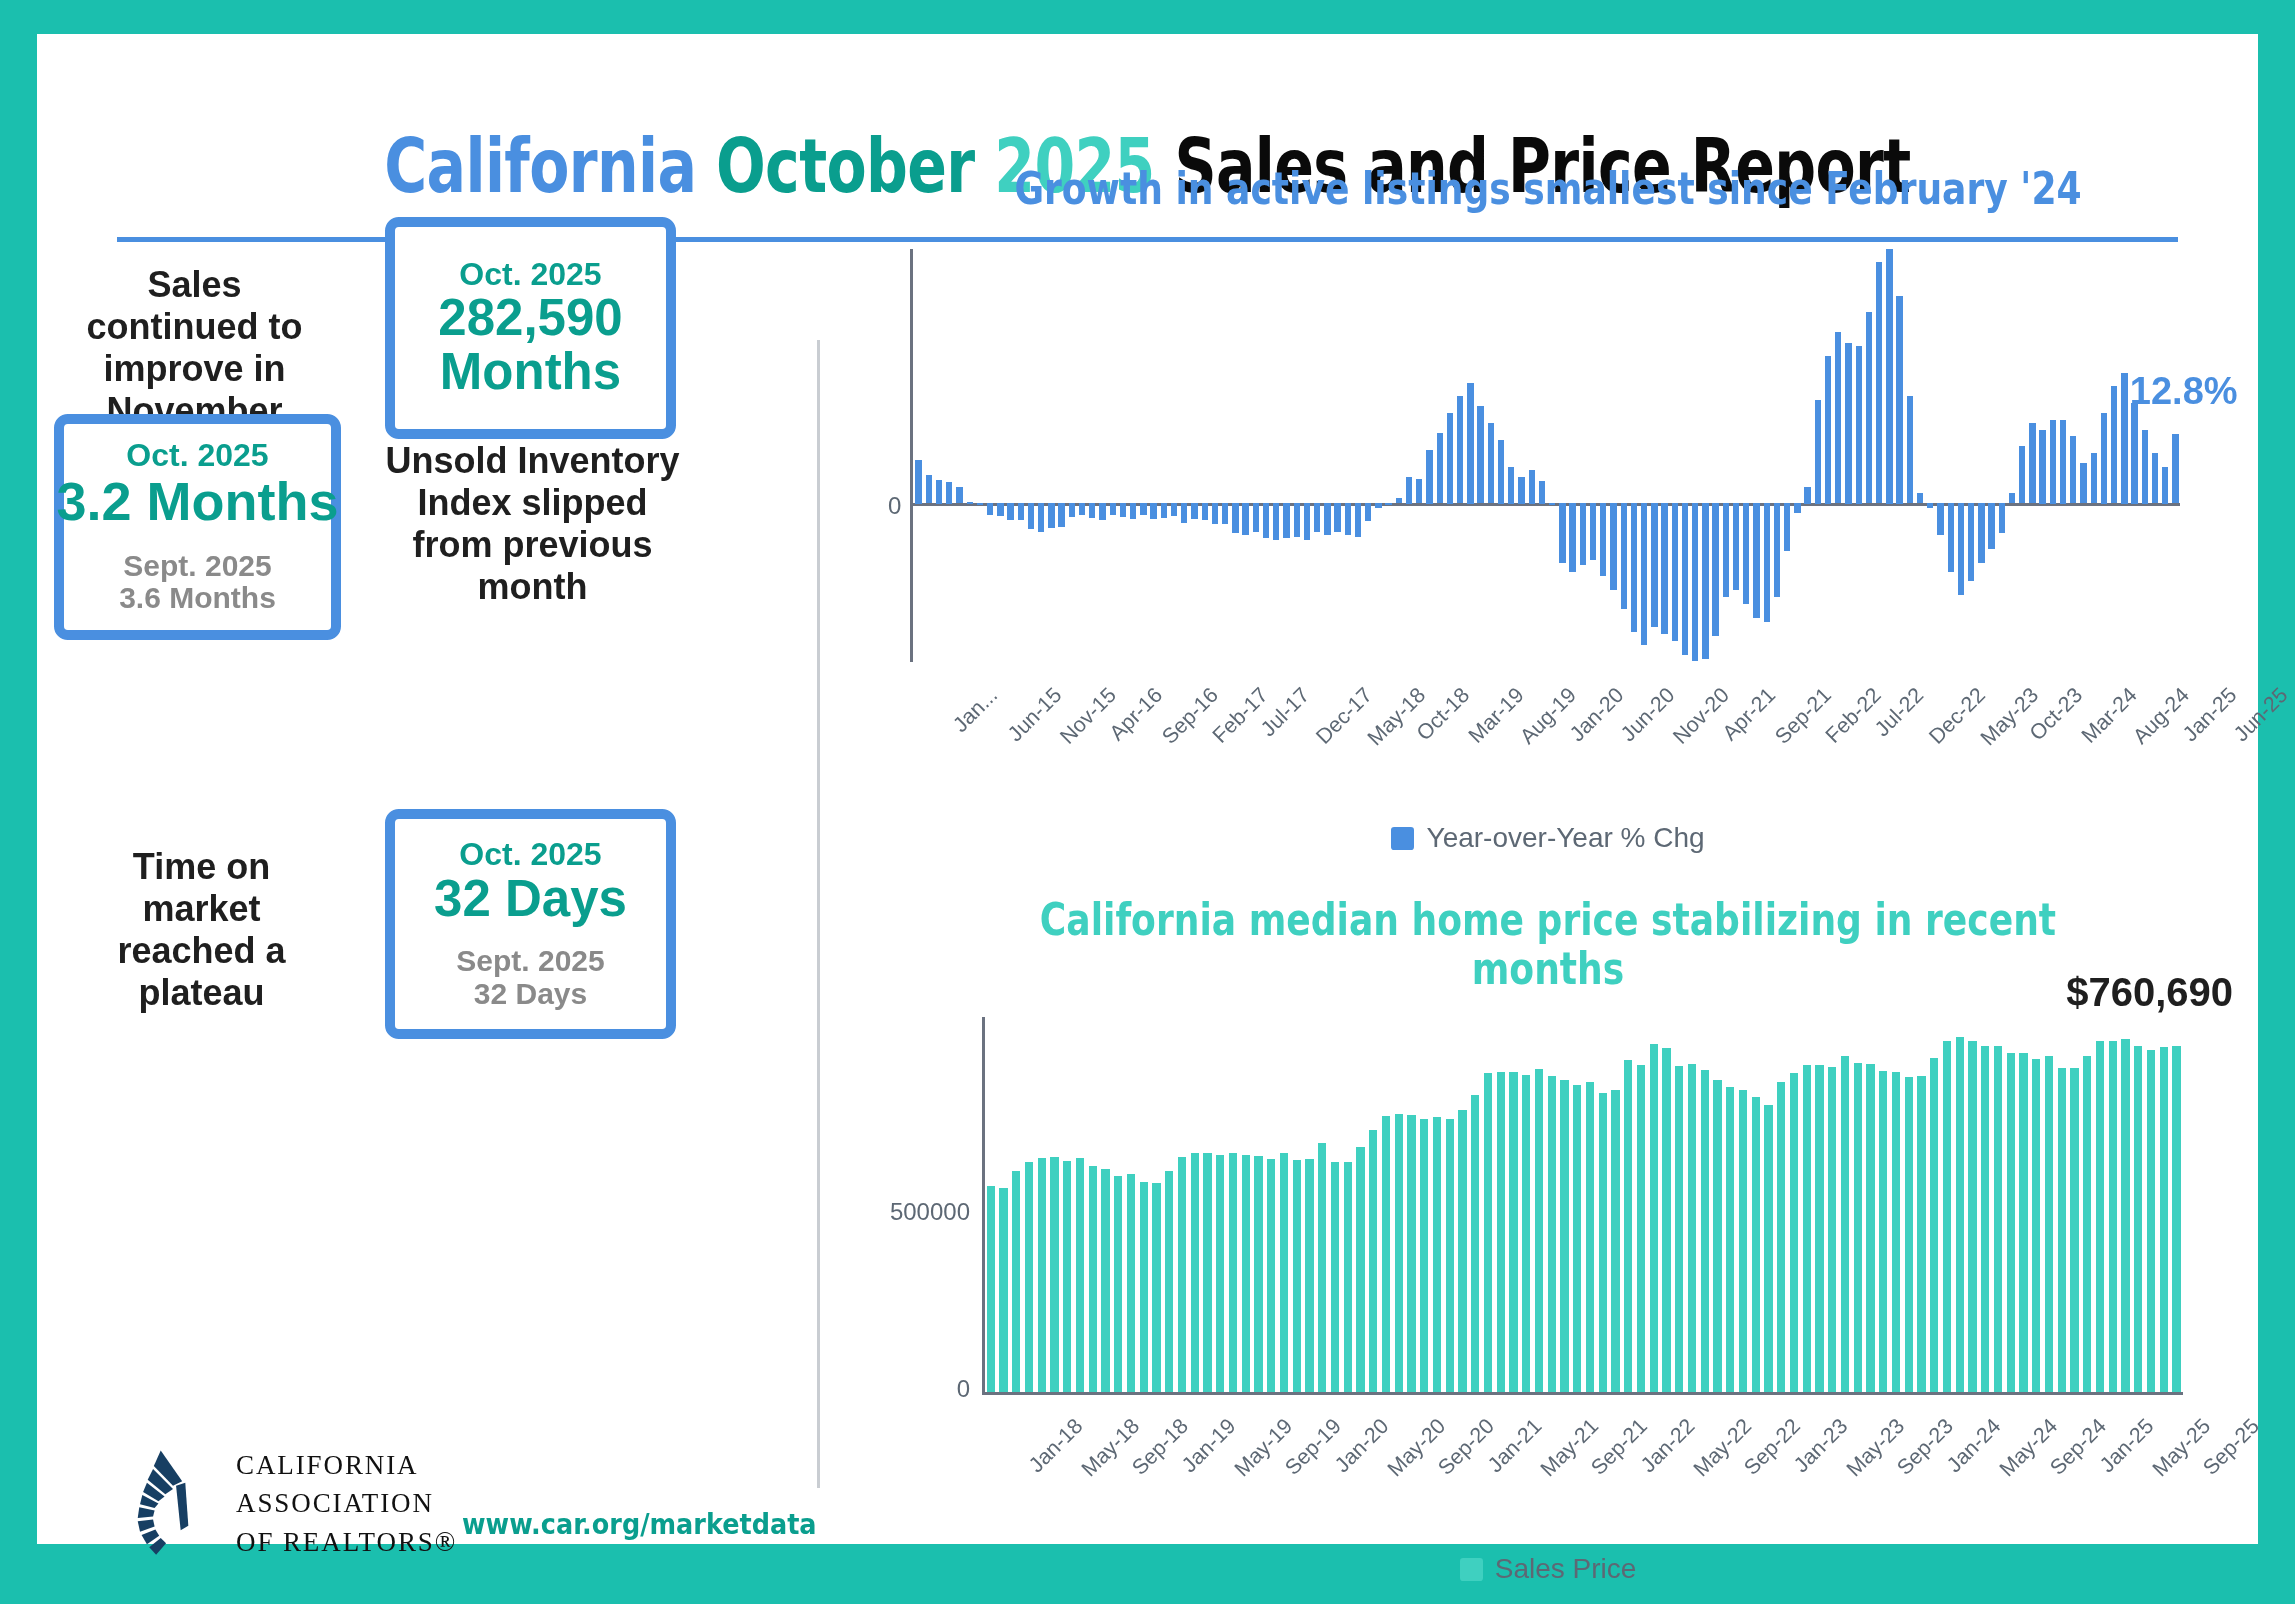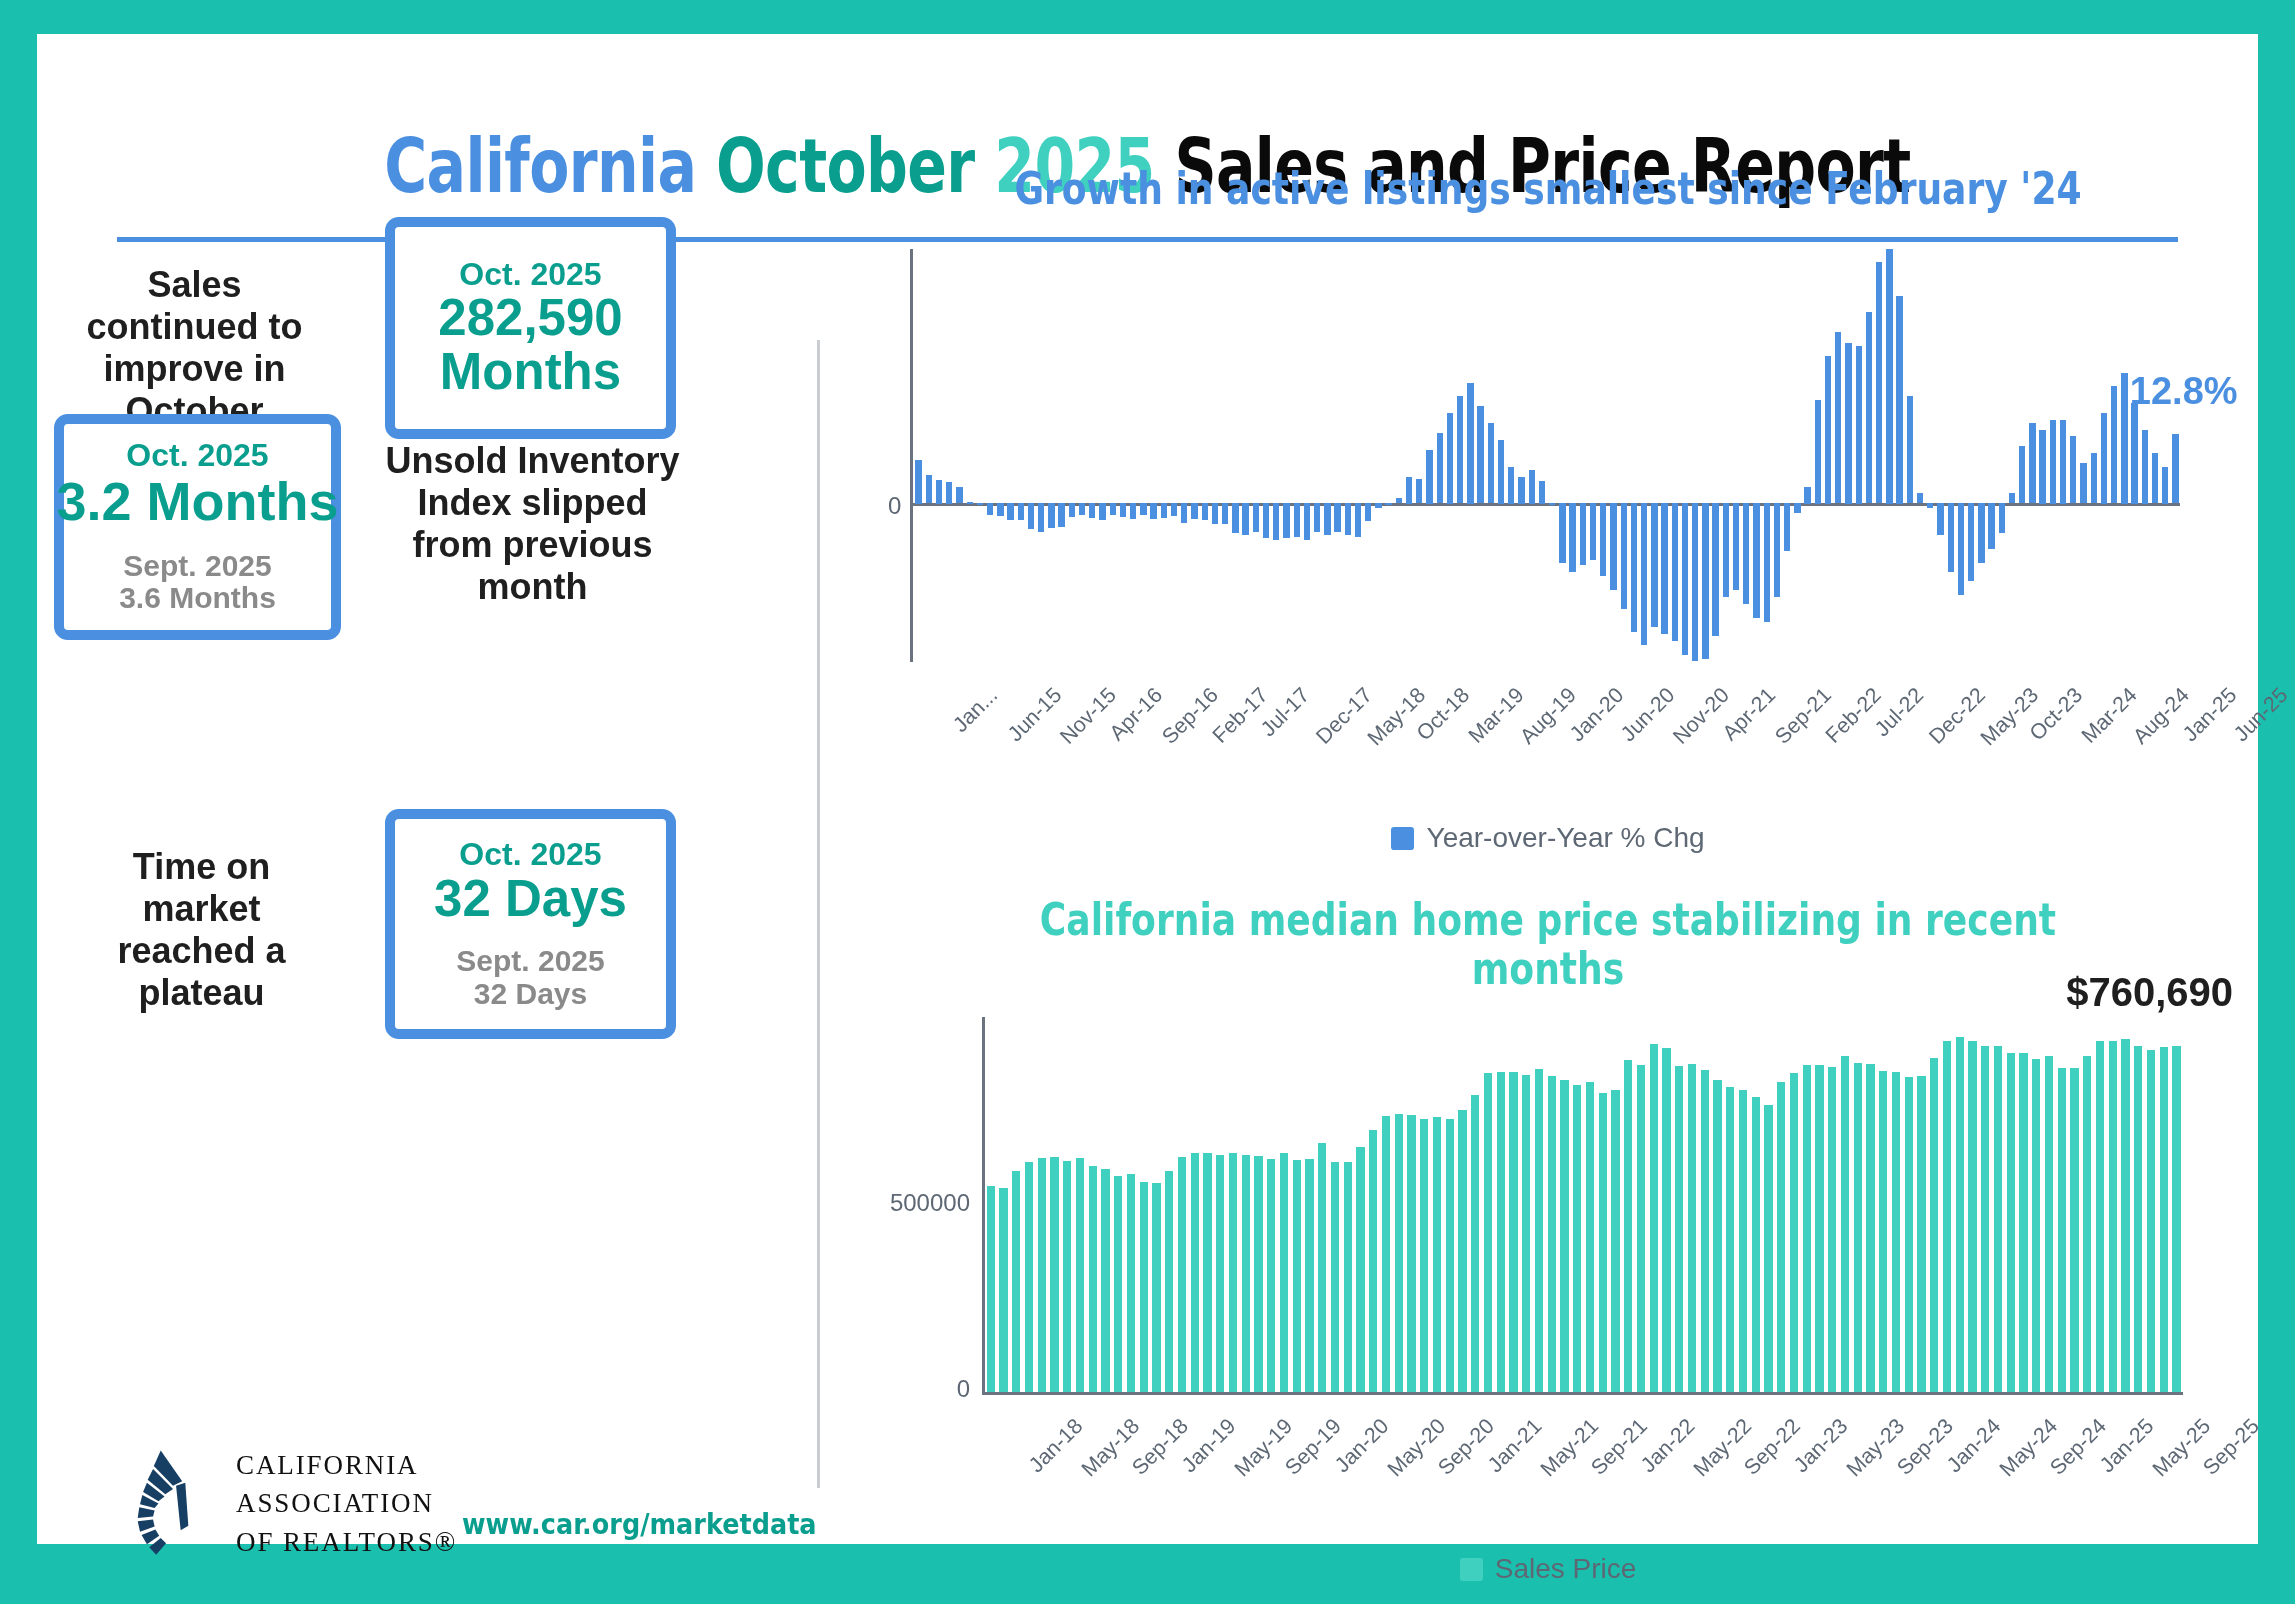--- a/index.html
+++ b/index.html
@@ -109,21 +109,21 @@
 
 <div class="frame">
 
   <div class="title">
     <span class="t-blue">California </span><span class="t-teal">October </span><span class="t-mint">2025 </span><span class="t-black">Sales and Price Report</span>
   </div>
   <div class="title-rule"></div>
 
   <div class="left-col">
 
-    <div class="blurb" style="left:31px;top:0px;width:253px;">Sales continued to improve in October</div>
+    <div class="blurb" style="left:31px;top:0px;width:253px;">Sales continued to improve in November</div>
     <div class="statbox" style="left:348px;top:-47px;width:291px;height:222px;">
       <div class="sb-month">Oct. 2025</div>
       <div class="sb-value">282,590</div>
       <div class="sb-value">Months</div>
     </div>
 
     <div class="statbox" style="left:17px;top:150px;width:287px;height:226px;">
       <div class="sb-month">Oct. 2025</div>
       <div class="sb-value" style="font-size:54px;margin:0 -31px;">3.2 Months</div>
       <div class="sb-prev">Sept. 2025</div>
@@ -580,21 +580,21 @@
     <div class="legend" style="top:658px;left:0;">
       <span class="legend-swatch" style="background:#4a8fe0;"></span>
       <span class="legend-label">Year-over-Year % Chg</span>
     </div>
   </div>
 
   <div class="chart-panel" style="left:826px;top:861px;width:1370px;height:689px;">
     <div class="chart-title ct-mint" style="width:100%;">California median home price stabilizing in recent months</div>
 
     <div class="plot" style="left:0;top:122px;width:1370px;height:383px;">
-      <div class="ytick" style="left:-46px;top:172px;width:153px;">500000</div>
+      <div class="ytick" style="left:-46px;top:181px;width:153px;">500000</div>
       <div class="ytick" style="left:61px;top:358px;width:46px;">0</div>
       <div class="axisline-v" style="left:119px;top:0;height:376px;"></div>
       <div class="axisline-h" style="left:119px;top:375px;width:1201px;"></div>
       <div class="bars" id="chart2-bars" style="left:122px;top:0;width:1198px;height:375px;">
           <div class="bar2">
             <i style="background: rgb(63, 208, 192); height: 206px;"></i>
           </div>
           <div class="bar2">
             <i style="background: rgb(63, 208, 192); height: 204px;"></i>
           </div>

